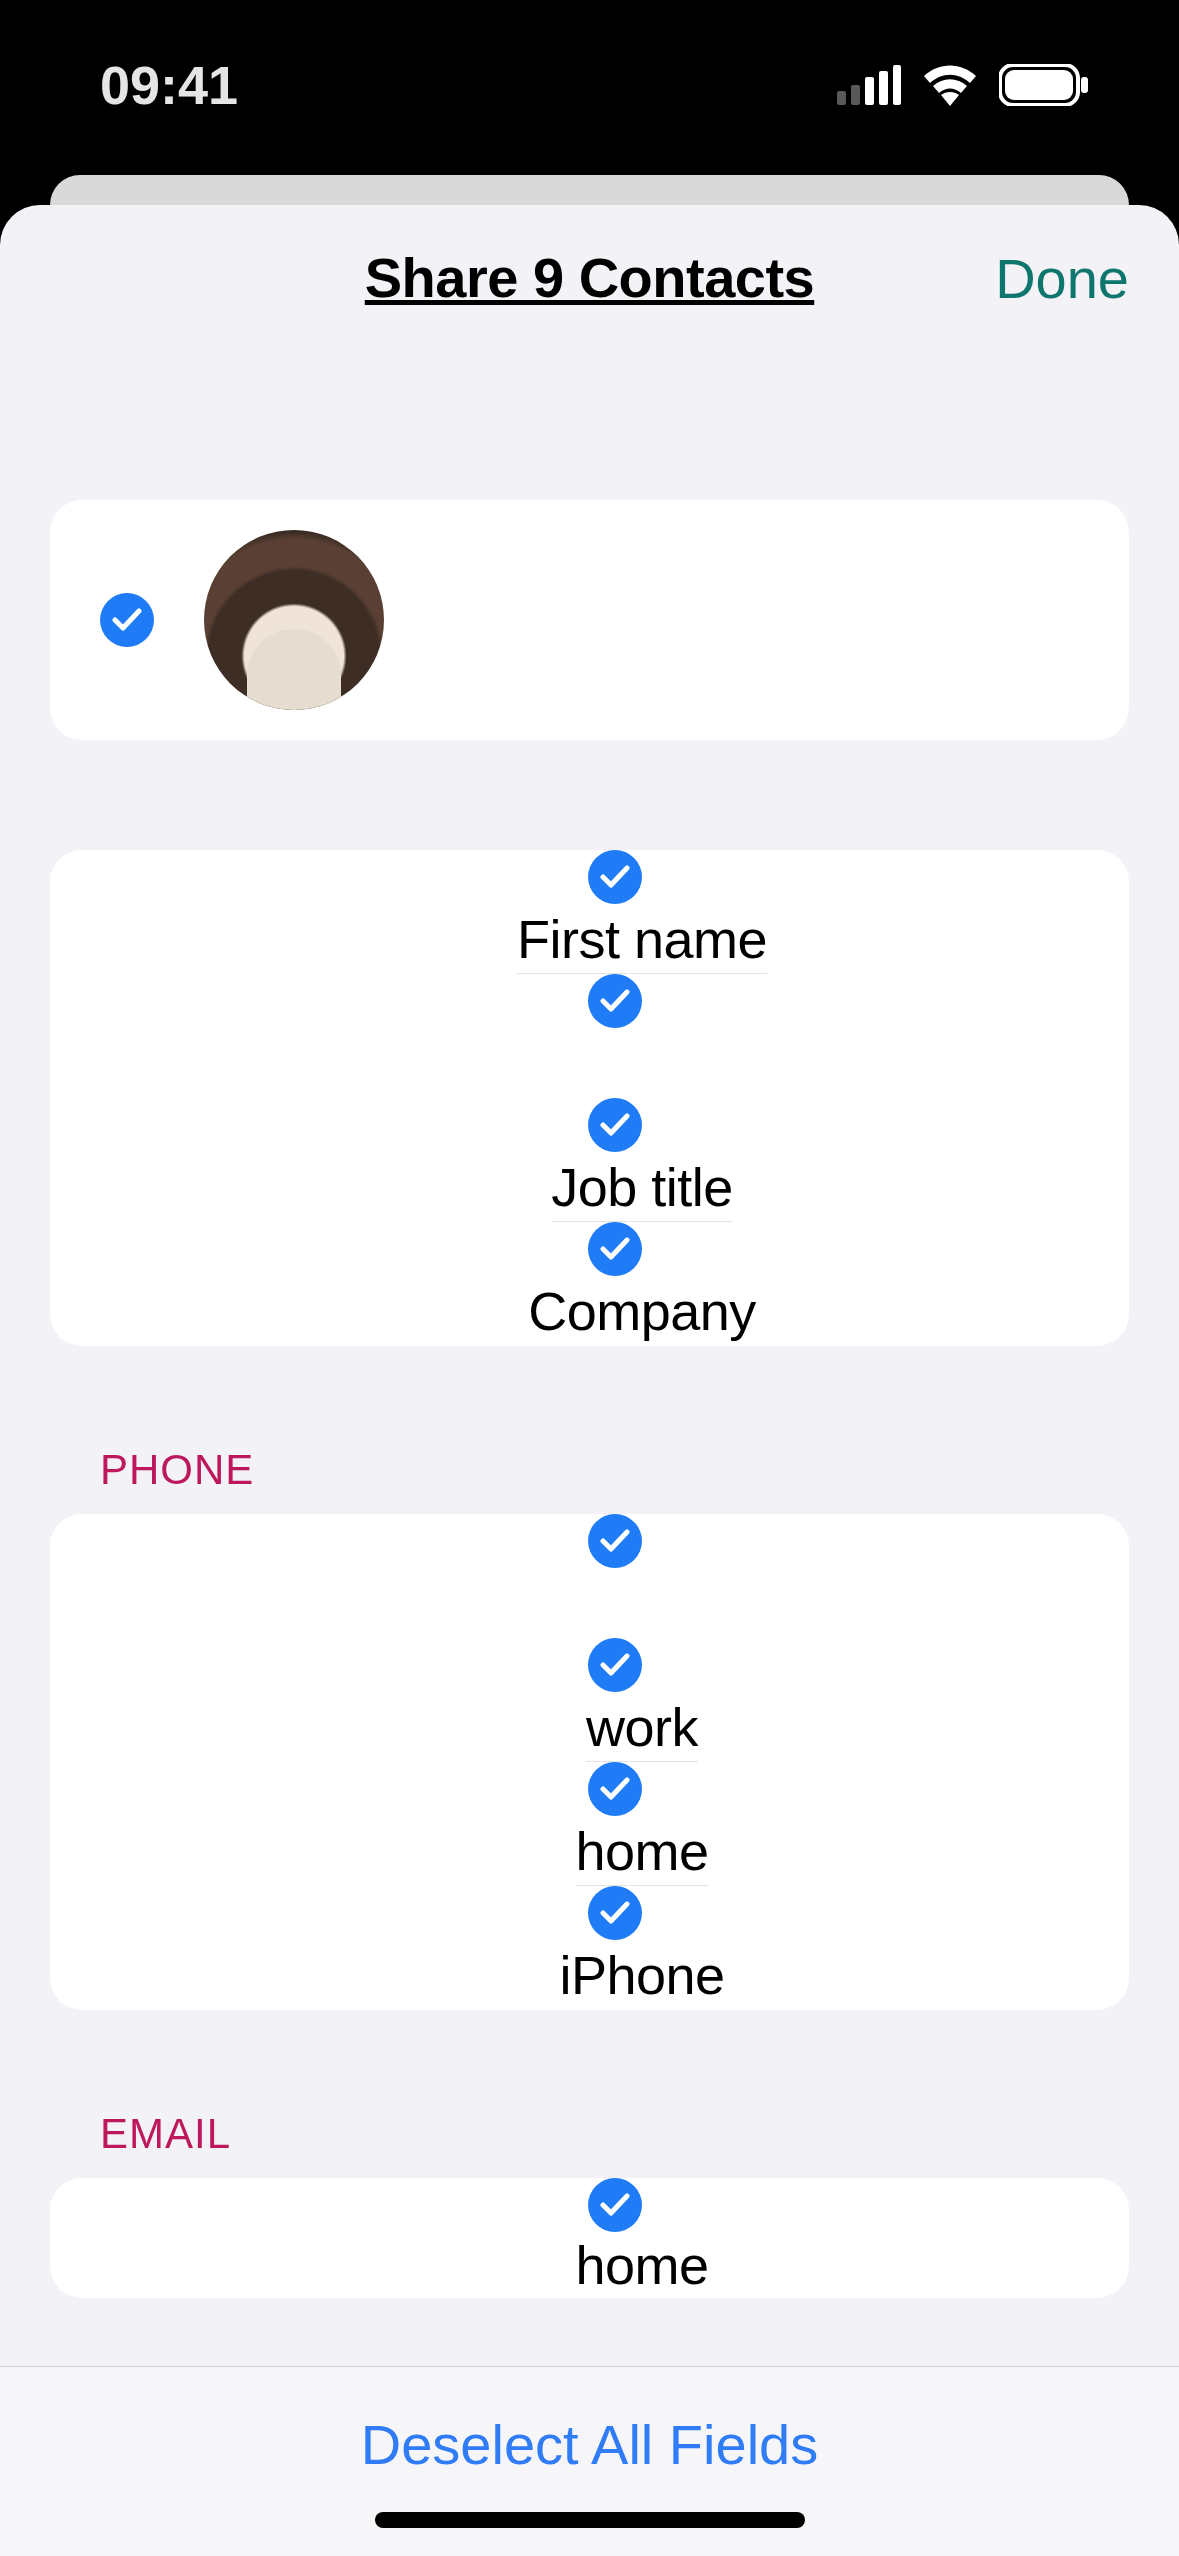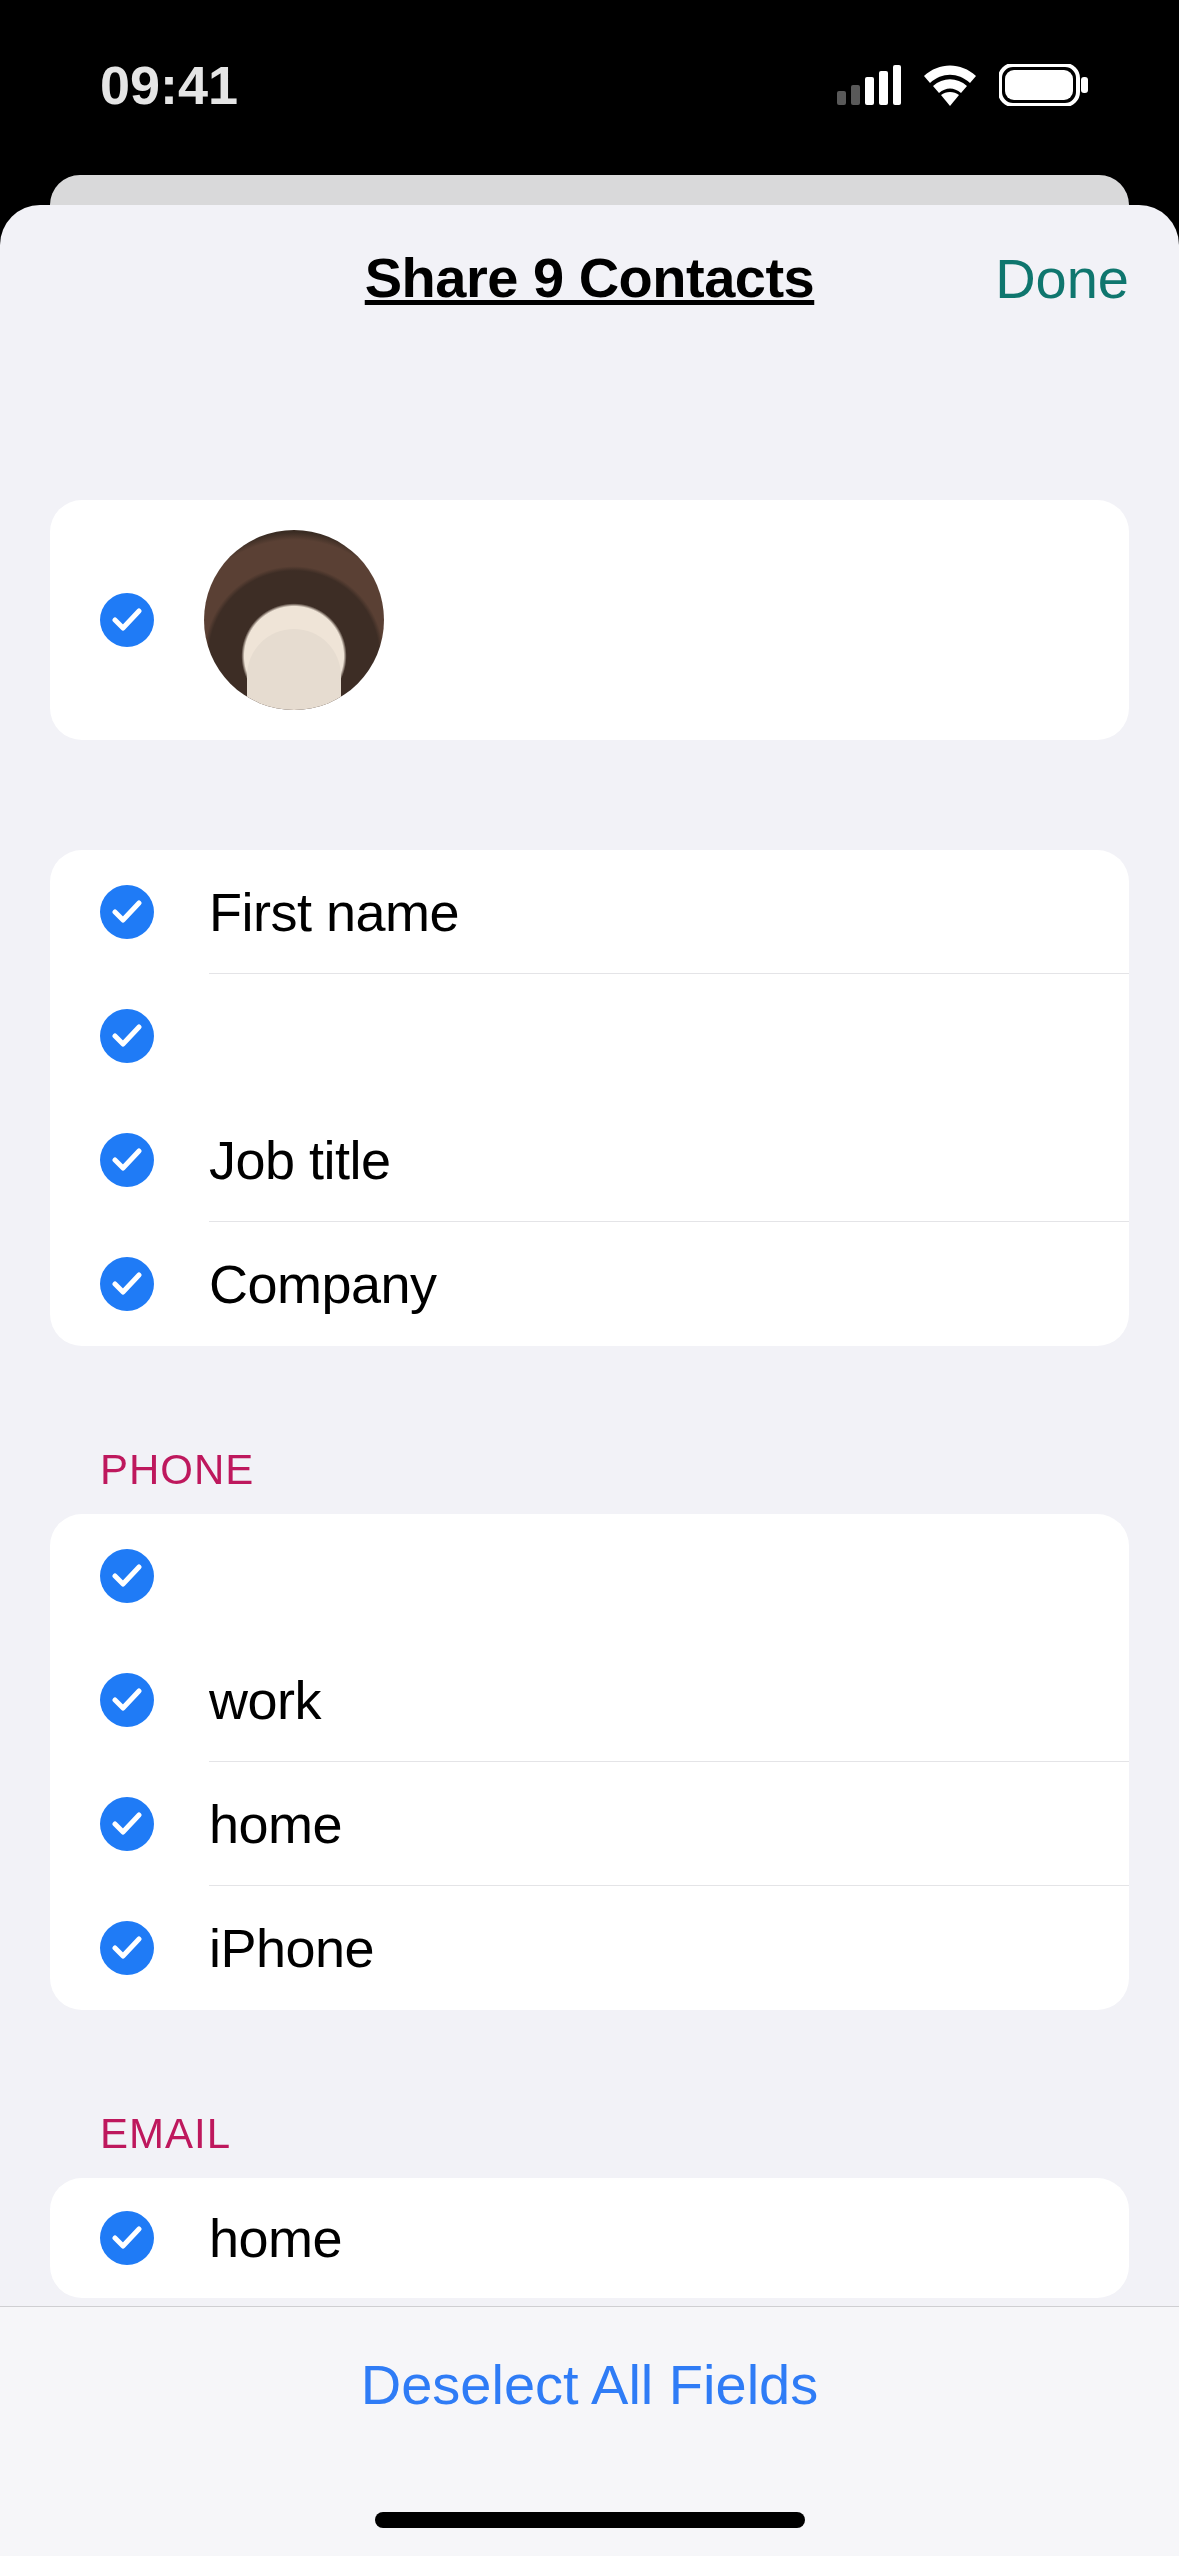--- a/index.html
+++ b/index.html
@@ -146,20 +146,21 @@
     height:55%;
     background:#e6dcd0;
     border-radius: 70px 70px 0 0;
   }
   
   .row {
     display: flex;
     align-items: center;
     height: 124px;
     padding-left: 50px;
+    flex-direction: column;
   }
   .row .check { }
   .row-label-wrap {
     margin-left: 55px;
     height: 100%;
     flex: 1;
     display: flex;
     align-items: center;
     border-bottom: 1px solid #e4e4e7;
   }
@@ -178,21 +179,21 @@
   }
   .spacer-2 { height: 110px; }
   .spacer-3 { height: 100px; }
   .spacer-4 { height: 100px; }
   
   .bottom-bar {
     position: absolute;
     left: 0;
     right: 0;
     bottom: 0;
-    height: 250px;
+    height: 190px;
     background: #f6f6f9;
     border-top: 1px solid #cfcfd2;
     display: flex;
     flex-direction: column;
     align-items: center;
     z-index: 20;
   }
   .deselect-btn {
     margin-top: 45px;
     font-size: 56px;

